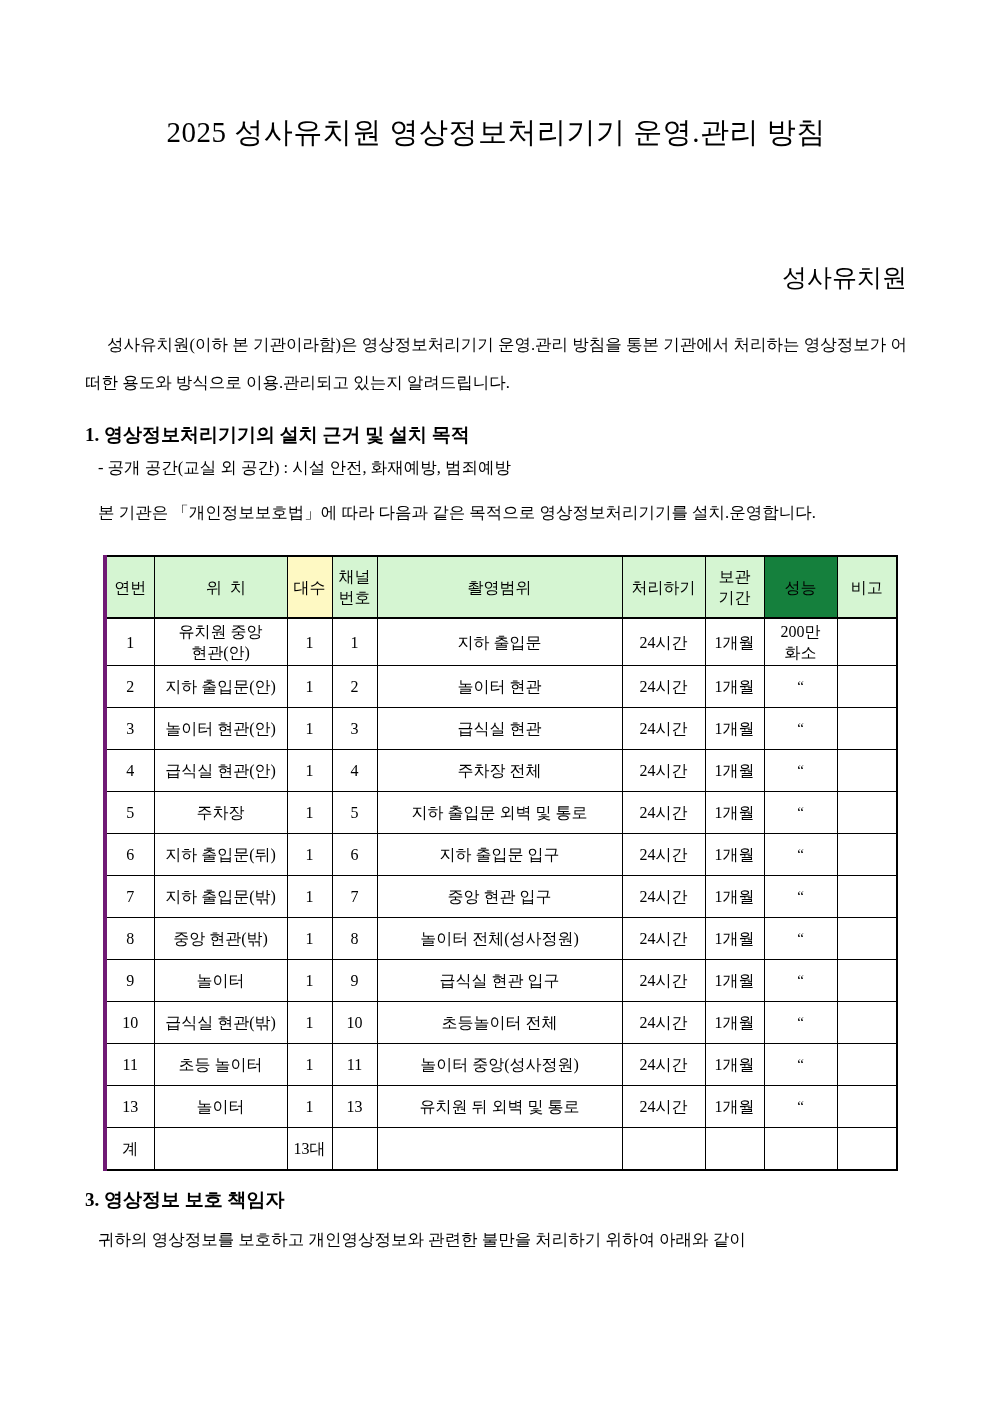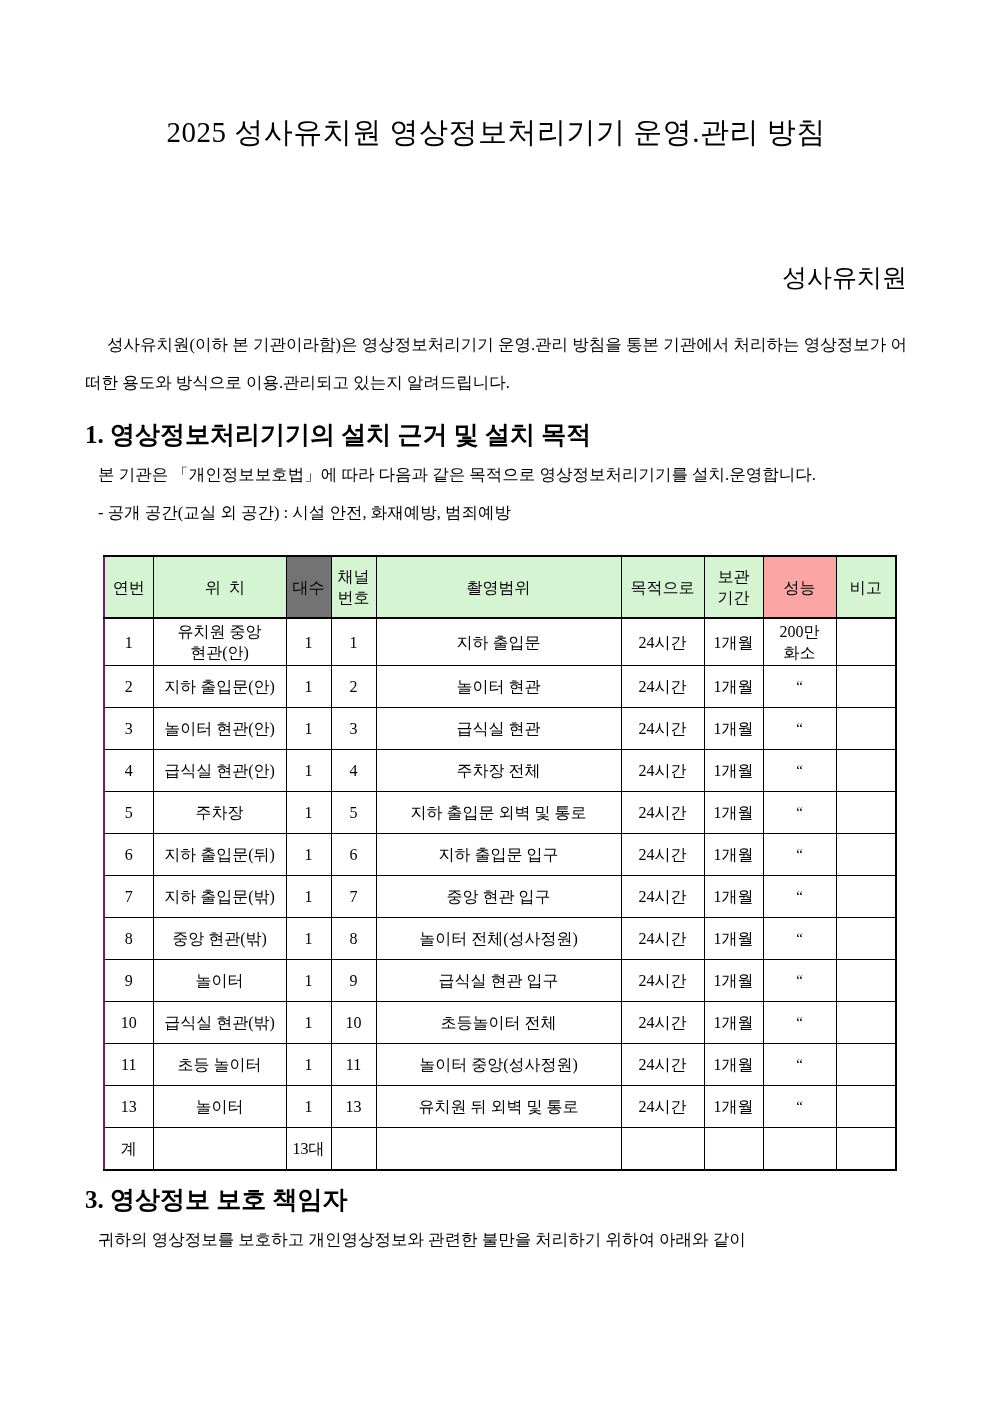--- a/index.html
+++ b/index.html
@@ -31,21 +31,21 @@
   }
   .intro {
     margin-top: 36px;
     font-size: 16.5px;
     line-height: 38px;
     text-indent: 22px;
     text-align: justify;
     word-break: break-all;
   }
   .section-heading {
-    font-size: 25px;
+    font-size: 19px;
     font-weight: bold;
     line-height: 26px;
   }
   .s1 { margin-top: 20px; }
   .s2 { margin-top: 24px; }
   .s3 { margin-top: 16px; }
   .sline {
     margin-top: 9px;
     padding-left: 13px;
     font-size: 16.5px;
@@ -67,71 +67,71 @@
     white-space: pre-wrap;
     line-height: 21px;
     padding: 2px 1px;
     overflow: hidden;
     font-weight: normal;
   }
   
   table.cctv { border: 2px solid #000000; }
   table.cctv tr:first-child th { border-top: 2px solid #000000; }
   table.cctv tr.head th { border-bottom: 2.5px solid #000000; }
-  table.cctv th:first-child, table.cctv td:first-child { border-left: 2px solid #701a75; }
+  table.cctv th:first-child, table.cctv td:first-child { border-left: 4px solid #701a75; }
   table.cctv th:last-child, table.cctv td:last-child { border-right: 2px solid #000000; }
   table.cctv tr:last-child td { border-bottom: 2px solid #000000; }
   table.cctv tr.head { height: 62px; }
   table.cctv tr.data { height: 42px; }
   table.cctv tr.total { height: 42px; }
   .ditto { font-size: 15px; }
 </style>
 </head>
 <body>
 
 <div class="page">
 
   <h1 class="title">2025 성사유치원 영상정보처리기기 운영.관리 방침</h1>
 
   <div class="org">성사유치원</div>
 
   <p class="intro">성사유치원(이하 본 기관이라함)은 영상정보처리기기 운영.관리 방침을 통본 기관에서 처리하는 영상정보가 어떠한 용도와 방식으로 이용.관리되고 있는지 알려드립니다.</p>
 
   <div class="section s1">
     <h2 class="section-heading">1. 영상정보처리기기의 설치 근거 및 설치 목적</h2>
+    <p class="sline" style="margin-top:2px;">- 공개 공간(교실 외 공간) : 시설 안전, 화재예방, 범죄예방</p>
     <p class="sline">본 기관은 「개인정보보호법」에 따라 다음과 같은 목적으로 영상정보처리기기를 설치.운영합니다.</p>
-    <p class="sline" style="margin-top:2px;">- 공개 공간(교실 외 공간) : 시설 안전, 화재예방, 범죄예방</p>
   </div>
 
   <div class="section s2">
 
     <table class="cctv">
       <colgroup>
         <col style="width:49px">
         <col style="width:133px">
         <col style="width:45px">
         <col style="width:45px">
         <col style="width:245px">
         <col style="width:83px">
         <col style="width:59px">
         <col style="width:73px">
         <col style="width:60px">
       </colgroup>
       <tbody>
           <tr class="head">
             <th style="background: rgb(213, 245, 210);">연번</th>
             <th style="background: rgb(213, 245, 210); padding-left: 12px;">위  치</th>
-            <th style="background: #737373; font-family: Liberation Serif, serif;">대수</th>
+            <th style="background: #fef9c3; font-family: Liberation Serif, serif;">대수</th>
             <th style="background: rgb(213, 245, 210);">채널
 번호</th>
             <th style="background: rgb(213, 245, 210);">촬영범위</th>
-            <th style="background: rgb(213, 245, 210);">목적으로</th>
+            <th style="background: rgb(213, 245, 210);">처리하기</th>
             <th style="background: rgb(213, 245, 210);">보관
 기간</th>
-            <th style="background: #fca5a5; margin-left: 20px;">성능</th>
+            <th style="background: #15803d; margin-left: 20px;">성능</th>
             <th style="background: rgb(213, 245, 210);">비고</th>
           </tr>
           <tr class="data">
             <td>1</td>
             <td>유치원 중앙
 현관(안)</td>
             <td>1</td>
             <td>1</td>
             <td>지하 출입문</td>
             <td>24시간</td>

